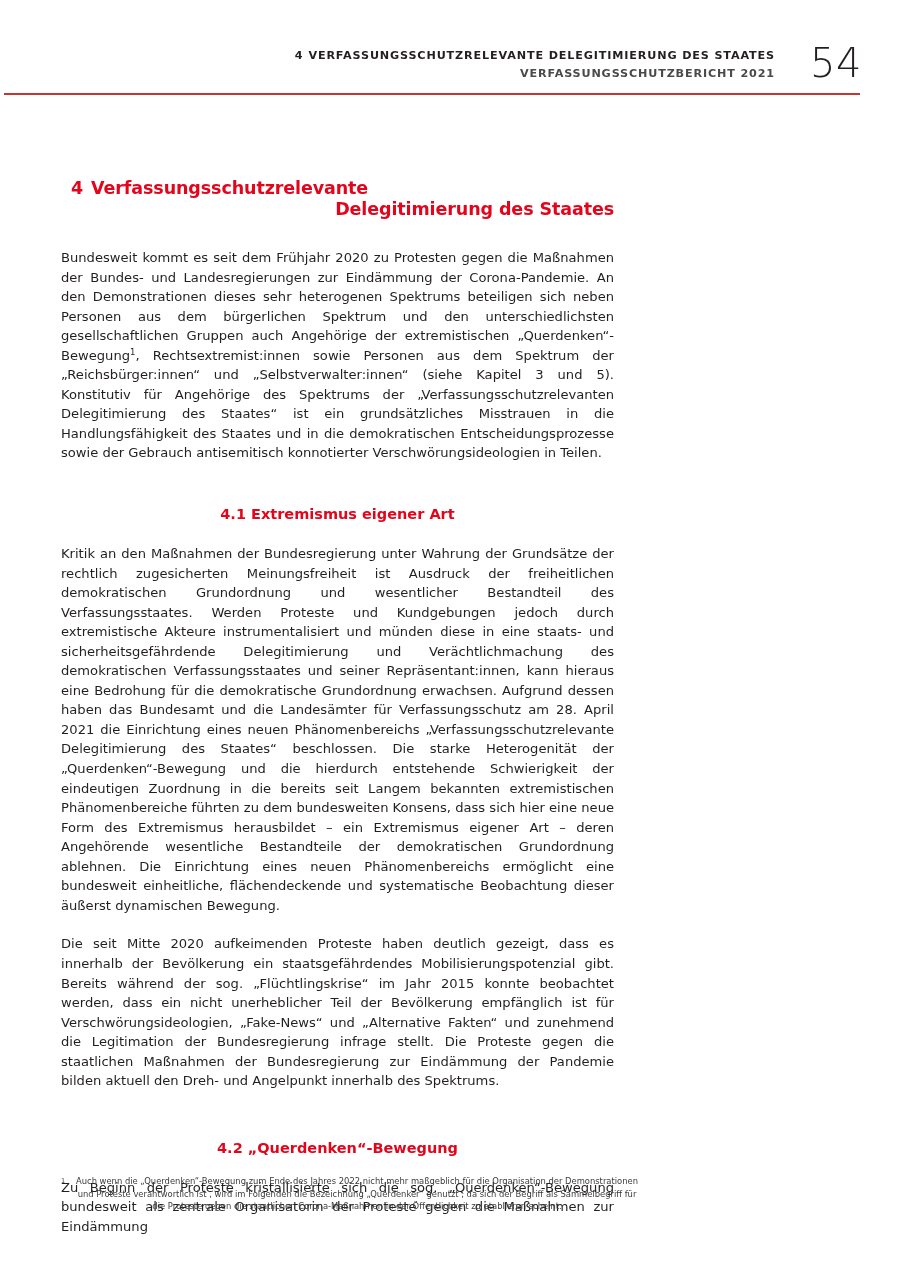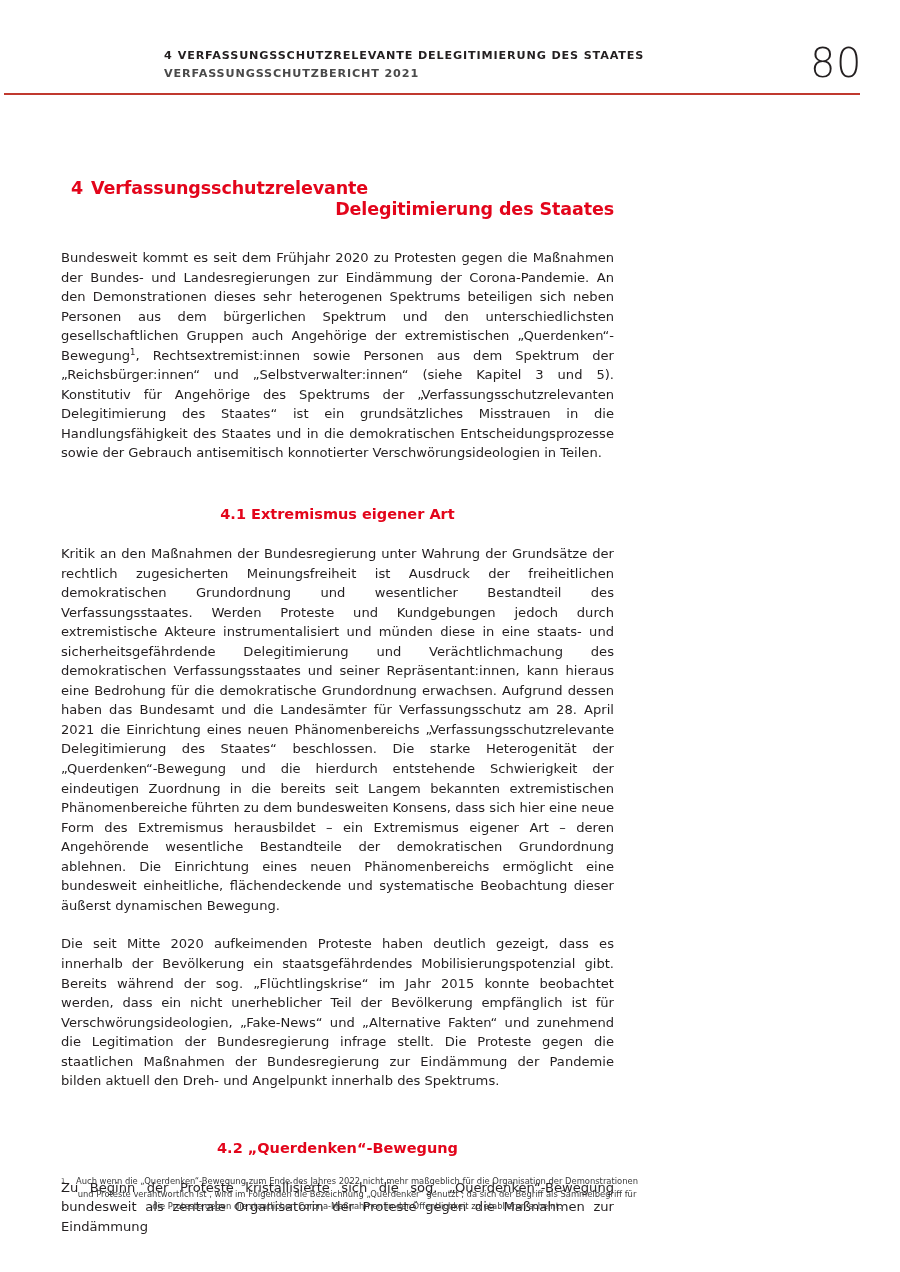--- a/index.html
+++ b/index.html
@@ -19,23 +19,23 @@
   
   .page-header {
     position: absolute;
     left: 0;
     top: 0;
     width: 900px;
     height: 96px;
   }
   .header-text-block {
     position: absolute;
-    right: 116px;
+    right: 125px;
     top: 48px;
-    text-align: left;
+    text-align: right;
     width: 620px;
   }
   .header-line-1 {
     font-size: 11.2px;
     font-weight: bold;
     letter-spacing: 0.85px;
     color: #231f20;
     line-height: 15px;
     white-space: nowrap;
   }
@@ -151,21 +151,21 @@
 </head>
 <body>
 
 <div class="page-header">
   <div class="header-text-block">
     <div class="header-line-1">
       <span class="chapter-num">4</span><span>VERFASSUNGSSCHUTZRELEVANTE DELEGITIMIERUNG DES STAATES</span>
     </div>
     <div class="header-line-2">VERFASSUNGSSCHUTZBERICHT 2021</div>
   </div>
-  <div class="page-number">80</div>
+  <div class="page-number">54</div>
   <div class="header-rule"></div>
 </div>
 
 <div class="content">
 
   <h1 class="chapter-title">
     <span class="num">4</span><span>Verfassungsschutzrelevante</span>
     <span class="title-l2">Delegitimierung des Staates</span>
   </h1>
 

